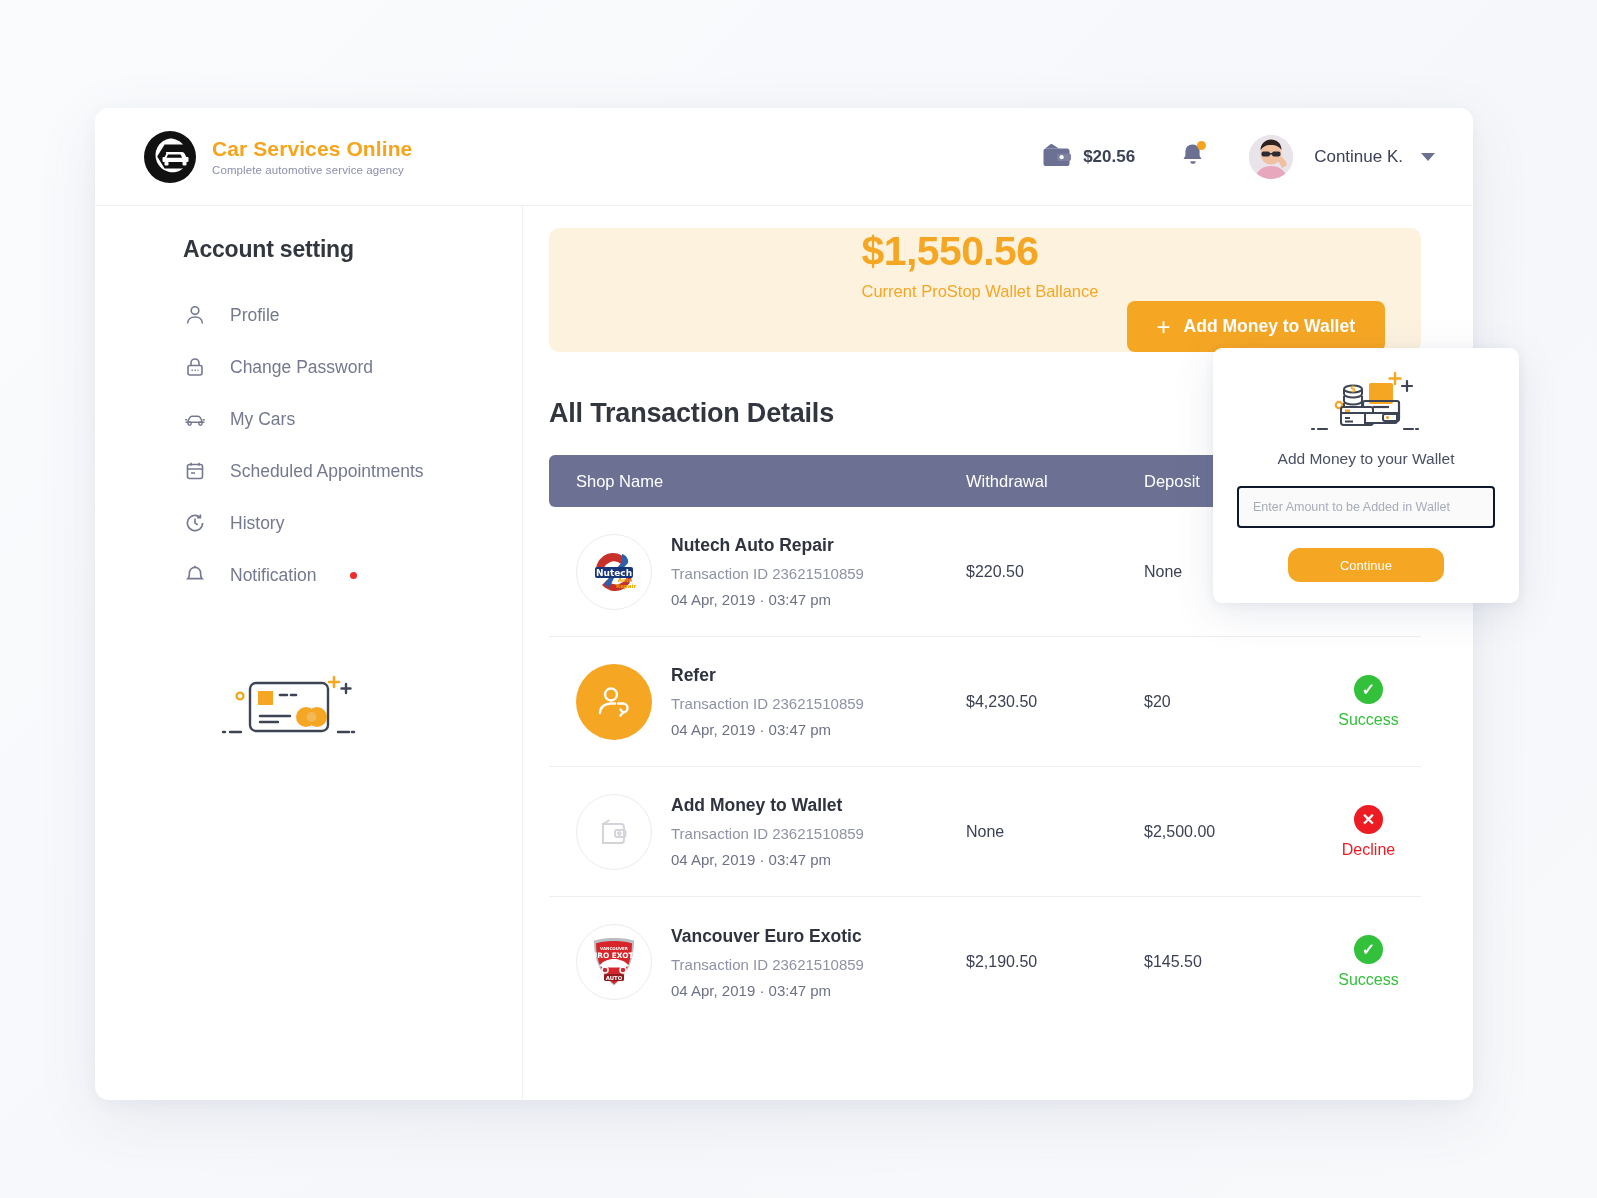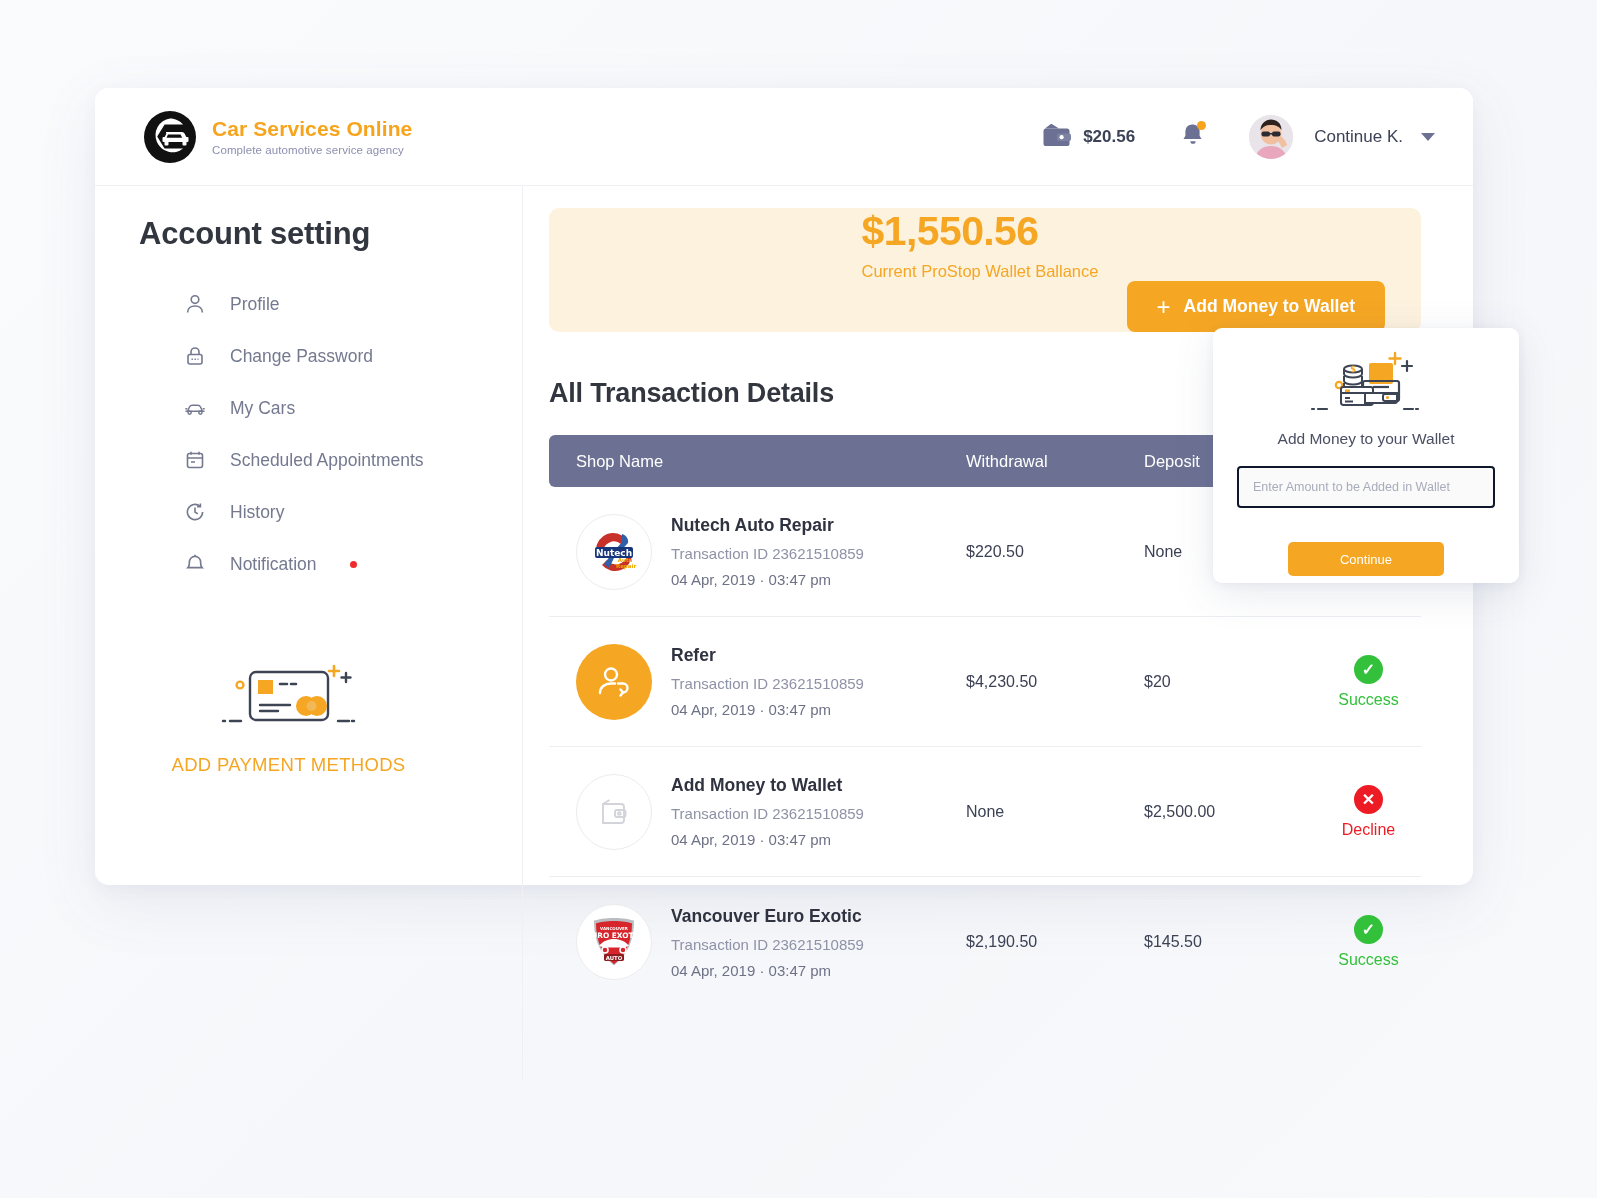--- a/index.html
+++ b/index.html
@@ -11,22 +11,22 @@
   }
   #app {
     position: relative;
     width: 1597px; height: 1198px;
     background: linear-gradient(135deg,#fafbfd 0%,#f6f7fa 60%,#f8f9fb 100%);
   }
 
   
   .window {
     position: absolute;
-    left: 95px; top: 88px;
-    width: 1378px; height: 797px;
+    left: 95px; top: 108px;
+    width: 1378px; height: 992px;
     background: #ffffff;
     border-radius: 14px;
     box-shadow: 0 18px 60px rgba(86,97,140,0.10), 0 4px 16px rgba(86,97,140,0.05);
     overflow: visible;
   }
 
   
   .topbar {
     position: relative;
     height: 98px;
@@ -64,22 +64,22 @@
     border-left: 7px solid transparent; border-right: 7px solid transparent;
     border-top: 8px solid #6c7191;
   }
 
   
   .body-split { display: flex; height: 894px; }
   .sidebar { width: 428px; flex: 0 0 428px; padding-top: 30px; border-right: 1px solid #eef0f4; }
   .content { flex: 1; padding: 22px 52px 0 26px; position: relative; }
 
   .side-heading {
-    font-size: 31px; font-weight: bold; color: #32363f;
-    padding-left: 44px; margin-bottom: 26px; letter-spacing: -.2px;
+    font-size: 23px; font-weight: bold; color: #32363f;
+    padding-left: 88px; margin-bottom: 26px; letter-spacing: -.2px;
   }
   .side-heading.second { margin-top: 32px; margin-bottom: 36px;}
   .side-item {
     display: flex; align-items: center; gap: 23px;
     height: 52px; padding-left: 88px;
     color: #74798f; font-size: 17.5px; position: relative;
     cursor: pointer;
   }
   .side-item .ic { width: 24px; height: 24px; flex: 0 0 24px; display:flex; align-items:center; justify-content:center;}
   .side-item.active {
@@ -183,22 +183,22 @@
   .popup-illus { height: 76px; display: flex; align-items: center; justify-content: center; }
   .popup-title { font-size: 15.5px; color: #4a4f63; margin-top: 8px; }
   .popup-input {
     margin-top: 18px; width: 100%; height: 42px;
     background: #fafafa; border: 2px solid #0f172a; border-radius: 4px;
     padding: 0 14px; font-size: 12.5px; color: #a8acbb;
     font-family: "Liberation Sans", sans-serif;
   }
   .popup-input::placeholder { color: #a8acbb; }
   .popup-btn {
-    margin-top: 34px; width: 156px; height: 34px;
-    background: #F5A623; color: #fff; border: none; border-radius: 5px;
+    margin-top: 20px; width: 156px; height: 34px;
+    background: #F5A623; color: #fff; border: none; border-radius: 12px;
     font-size: 13px; cursor: pointer;
     font-family: "Liberation Sans", sans-serif;
   }
   .connector { position: absolute; left: 1275px; top: 255px; z-index: 30; pointer-events: none; }
 </style>
 </head>
 <body>
 
 <div id="app">
   <div class="window">
@@ -347,21 +347,20 @@
               <circle cx="97.5" cy="48" r="5" fill="#efefef" opacity=".25"></circle>
               <g stroke="#F5A623" stroke-width="2.6" stroke-linecap="round">
                   <path d="M120 8v10M115 13h10"></path>
                 </g>
               <g stroke="#3d4454" stroke-width="2.4" stroke-linecap="round">
                   <path d="M132 15v9M127.5 19.5h9"></path>
                 </g>
               <circle cx="26" cy="27" r="3.4" fill="none" stroke="#F5A623" stroke-width="2.4"></circle>
             </svg>
           </div>
-          <div class="label">ADD PAYMENT METHODS</div>
         </div>
       </div>
 
       <div class="content">
 
         <div class="balance-card">
           <div>
             <div class="bal-amount">$1,550.56</div>
             <div class="bal-sub">Current ProStop Wallet Ballance</div>
           </div>

